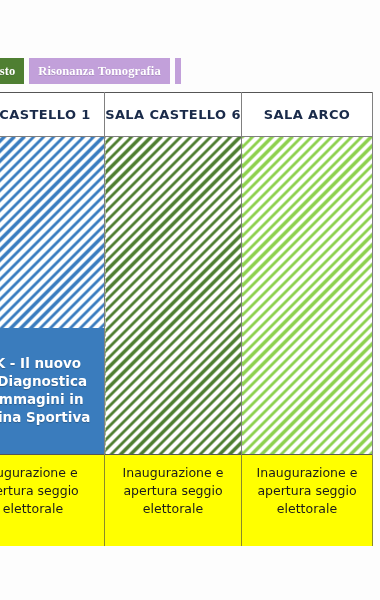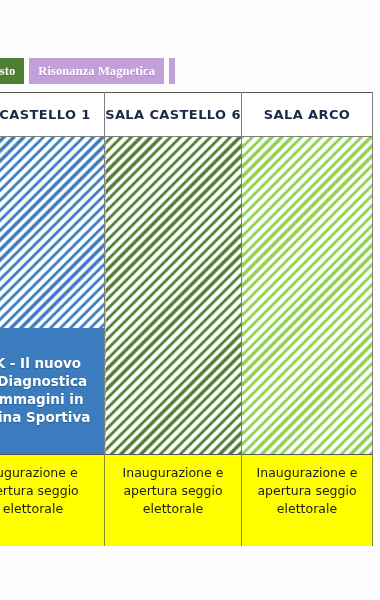--- a/index.html
+++ b/index.html
@@ -191,21 +191,21 @@
 <body>
 
 <div id="viewport">
   <div id="page">
 
     <div class="legend">
       <div class="badge badge-0">
         <span>ontrasto</span>
       </div>
       <div class="badge badge-2">
-        <span>Risonanza Magnetica</span>
+        <span>Risonanza Tomografia</span>
       </div>
       <div class="badge badge-3">
         <span></span>
       </div>
     </div>
 
     <table class="sched-table">
       <colgroup>
         <col class="c1">
           <col class="c2">

